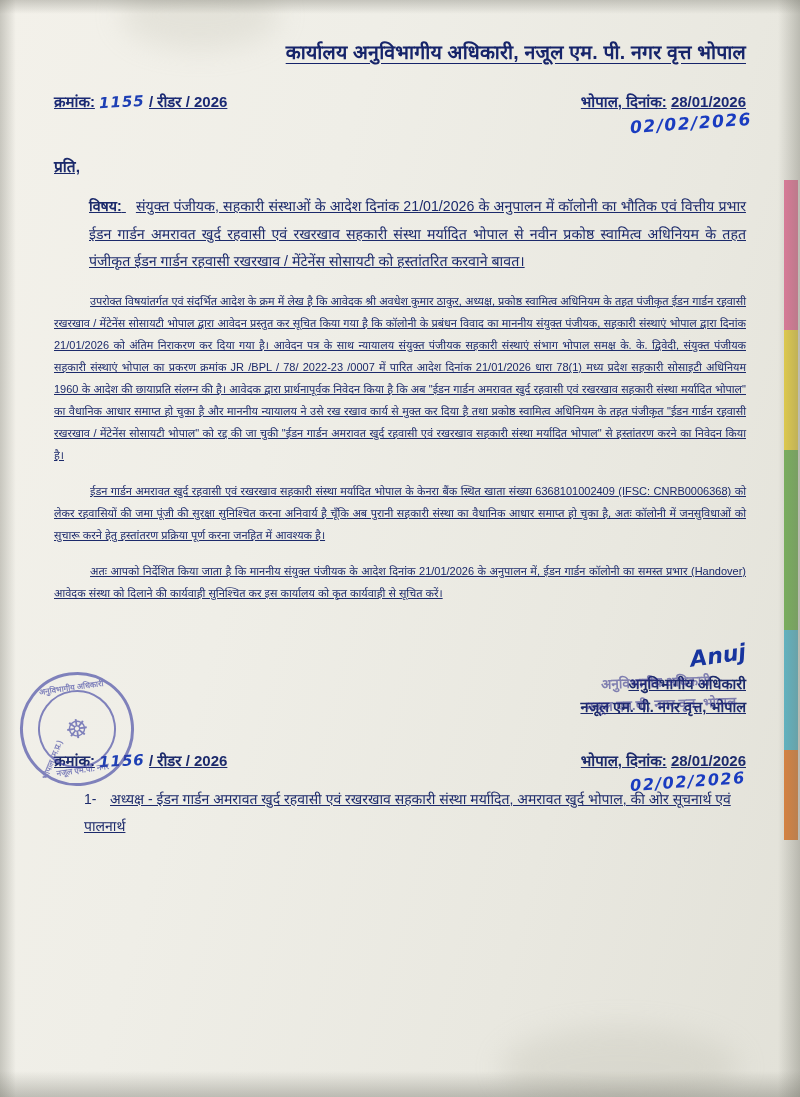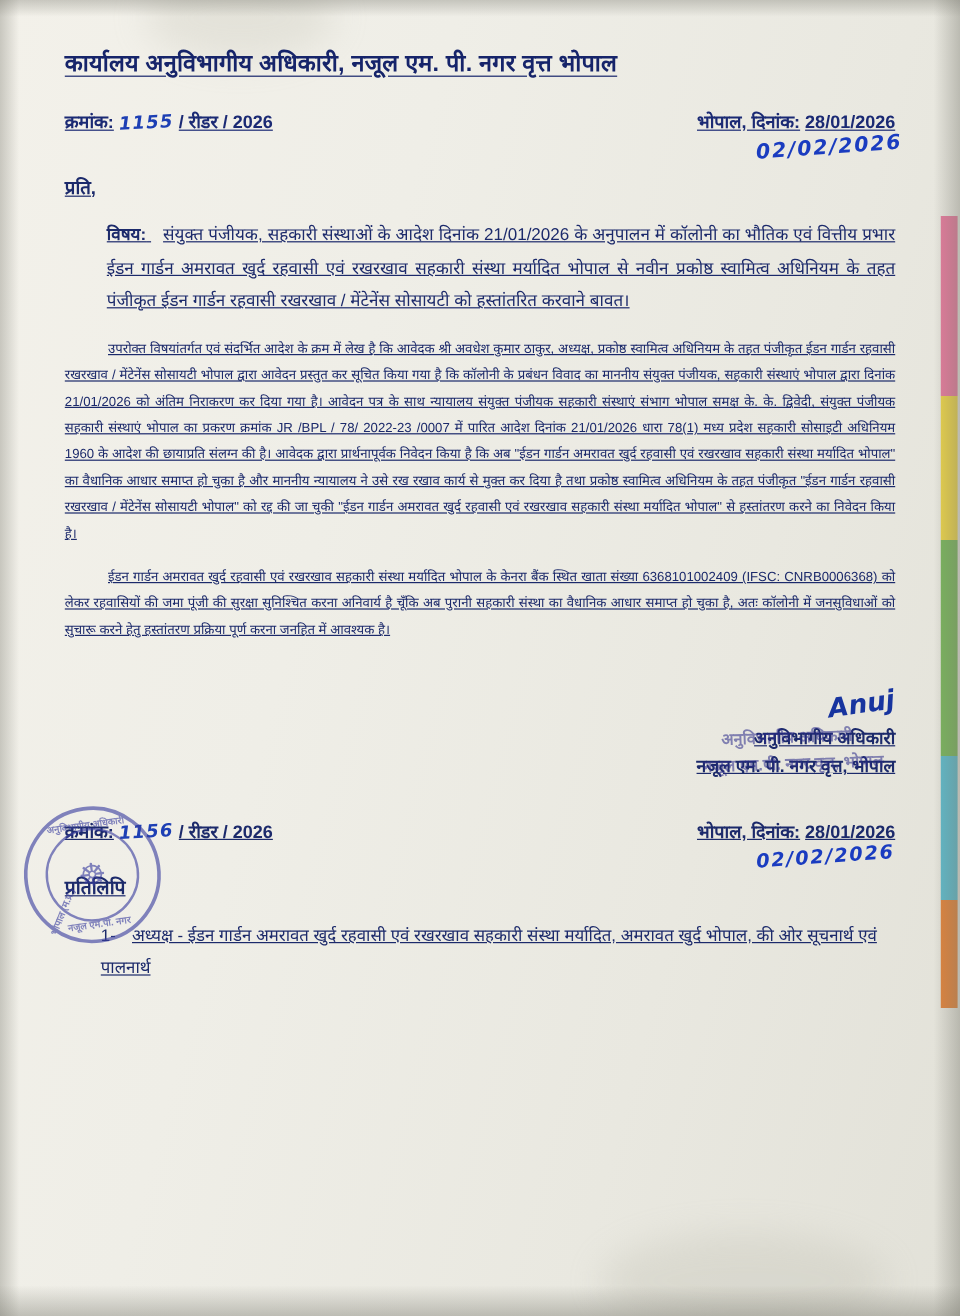--- a/index.html
+++ b/index.html
@@ -30,21 +30,21 @@
   
   .strip{position:absolute;right:0;width:14px;}
   .content{
     position:relative;
     padding:0 54px;
     color:#1c2a6b;
   }
   .hindi{font-family:"Liberation Sans","DejaVu Sans",sans-serif;text-decoration:underline;}
 
   .doc-title{
-    text-align:left;
+    text-align:right;
     font-size:19.5px;
     font-weight:700;
     letter-spacing:.2px;
     color:#16246a;
     margin-top:38px;
     text-decoration:underline;
     text-underline-offset:4px;
   }
   .row-between{display:flex;justify-content:space-between;align-items:flex-start;}
   .meta{margin-top:26px;font-size:15px;font-weight:700;color:#1b2a74;}
@@ -165,29 +165,30 @@
         <span class="hand">1155</span>
         <span class="hindi">/ रीडर / 2026</span>
       </div>
       <div style="position:relative;">
         <span class="hindi">भोपाल, दिनांक:</span>
         <span class="hindi" style="text-decoration:underline;">28/01/2026</span>
         <span class="handwriting-date" style="right:-6px;top:22px;">02/02/2026</span>
       </div>
     </div>
 
-    <div class="to-label hindi" style="margin-top:34px;">प्रति,</div>
+    <div class="to-label hindi" style="margin-top:44px;">प्रति,</div>
 
     <div class="subject hindi">
       <b>विषय:</b>
       <span style="margin-left:10px;">संयुक्त पंजीयक, सहकारी संस्थाओं के आदेश दिनांक 21/01/2026 के अनुपालन में कॉलोनी का भौतिक एवं वित्तीय प्रभार ईडन गार्डन अमरावत खुर्द रहवासी एवं रखरखाव सहकारी संस्था मर्यादित भोपाल से नवीन प्रकोष्ठ स्वामित्व अधिनियम के तहत पंजीकृत ईडन गार्डन रहवासी रखरखाव / मेंटेनेंस सोसायटी को हस्तांतरित करवाने बावत।</span>
     </div>
 
     <p class="body hindi">उपरोक्त विषयांतर्गत एवं संदर्भित आदेश के क्रम में लेख है कि आवेदक श्री अवधेश कुमार ठाकुर, अध्यक्ष, प्रकोष्ठ स्वामित्व अधिनियम के तहत पंजीकृत ईडन गार्डन रहवासी रखरखाव / मेंटेनेंस सोसायटी भोपाल द्वारा आवेदन प्रस्तुत कर सूचित किया गया है कि कॉलोनी के प्रबंधन विवाद का माननीय संयुक्त पंजीयक, सहकारी संस्थाएं भोपाल द्वारा दिनांक 21/01/2026 को अंतिम निराकरण कर दिया गया है। आवेदन पत्र के साथ न्यायालय संयुक्त पंजीयक सहकारी संस्थाएं संभाग भोपाल समक्ष के. के. द्विवेदी, संयुक्त पंजीयक सहकारी संस्थाएं भोपाल का प्रकरण क्रमांक JR /BPL / 78/ 2022-23 /0007 में पारित आदेश दिनांक 21/01/2026 धारा 78(1) मध्य प्रदेश सहकारी सोसाइटी अधिनियम 1960 के आदेश की छायाप्रति संलग्न की है। आवेदक द्वारा प्रार्थनापूर्वक निवेदन किया है कि अब "ईडन गार्डन अमरावत खुर्द रहवासी एवं रखरखाव सहकारी संस्था मर्यादित भोपाल" का वैधानिक आधार समाप्त हो चुका है और माननीय न्यायालय ने उसे रख रखाव कार्य से मुक्त कर दिया है तथा प्रकोष्ठ स्वामित्व अधिनियम के तहत पंजीकृत "ईडन गार्डन रहवासी रखरखाव / मेंटेनेंस सोसायटी भोपाल" को रद्द की जा चुकी "ईडन गार्डन अमरावत खुर्द रहवासी एवं रखरखाव सहकारी संस्था मर्यादित भोपाल" से हस्तांतरण करने का निवेदन किया है।</p>
     <p class="body hindi">ईडन गार्डन अमरावत खुर्द रहवासी एवं रखरखाव सहकारी संस्था मर्यादित भोपाल के केनरा बैंक स्थित खाता संख्या 6368101002409 (IFSC: CNRB0006368) को लेकर रहवासियों की जमा पूंजी की सुरक्षा सुनिश्चित करना अनिवार्य है चूँकि अब पुरानी सहकारी संस्था का वैधानिक आधार समाप्त हो चुका है, अतः कॉलोनी में जनसुविधाओं को सुचारू करने हेतु हस्तांतरण प्रक्रिया पूर्ण करना जनहित में आवश्यक है।</p>
+    <p class="body hindi">अतः आपको निर्देशित किया जाता है कि माननीय संयुक्त पंजीयक के आदेश दिनांक 21/01/2026 के अनुपालन में, ईडन गार्डन कॉलोनी का समस्त प्रभार (Handover) आवेदक संस्था को दिलाने की कार्यवाही सुनिश्चित कर इस कार्यालय को कृत कार्यवाही से सूचित करें।</p>
 
     <div class="sig-block hindi">
       <div class="scribble">Anuj</div>
       <div>अनुविभागीय अधिकारी</div>
       <div>नजूल एम. पी. नगर वृत्त, भोपाल</div>
       <div class="stamp-overlay" style="right:36px;top:34px;">अनुविभागीय अधिकारी</div>
       <div class="stamp-overlay" style="right:10px;top:56px;">नजूल एम.पी. नगर वृत्त, भोपाल</div>
     </div>
 
     <div class="bottom-meta row-between" style="margin-top:30px;">
@@ -196,21 +197,20 @@
         <span class="hand">1156</span>
         <span class="hindi">/ रीडर / 2026</span>
       </div>
       <div style="position:relative;">
         <span class="hindi">भोपाल, दिनांक:</span>
         <span class="hindi">28/01/2026</span>
         <span class="handwriting-date" style="right:0;top:22px;font-size:16px;">02/02/2026</span>
       </div>
     </div>
 
-    <div class="pratilipi hindi" style="margin-top:26px;">प्रतिलिपि</div>
 
     <ul class="copy-list hindi" style="margin-top:16px;">
       <li>
         <span class="num">1-</span><span>अध्यक्ष - ईडन गार्डन अमरावत खुर्द रहवासी एवं रखरखाव सहकारी संस्था मर्यादित, अमरावत खुर्द भोपाल, की ओर सूचनार्थ एवं पालनार्थ</span>
       </li>
 
     </ul>
 
   </div>
 

